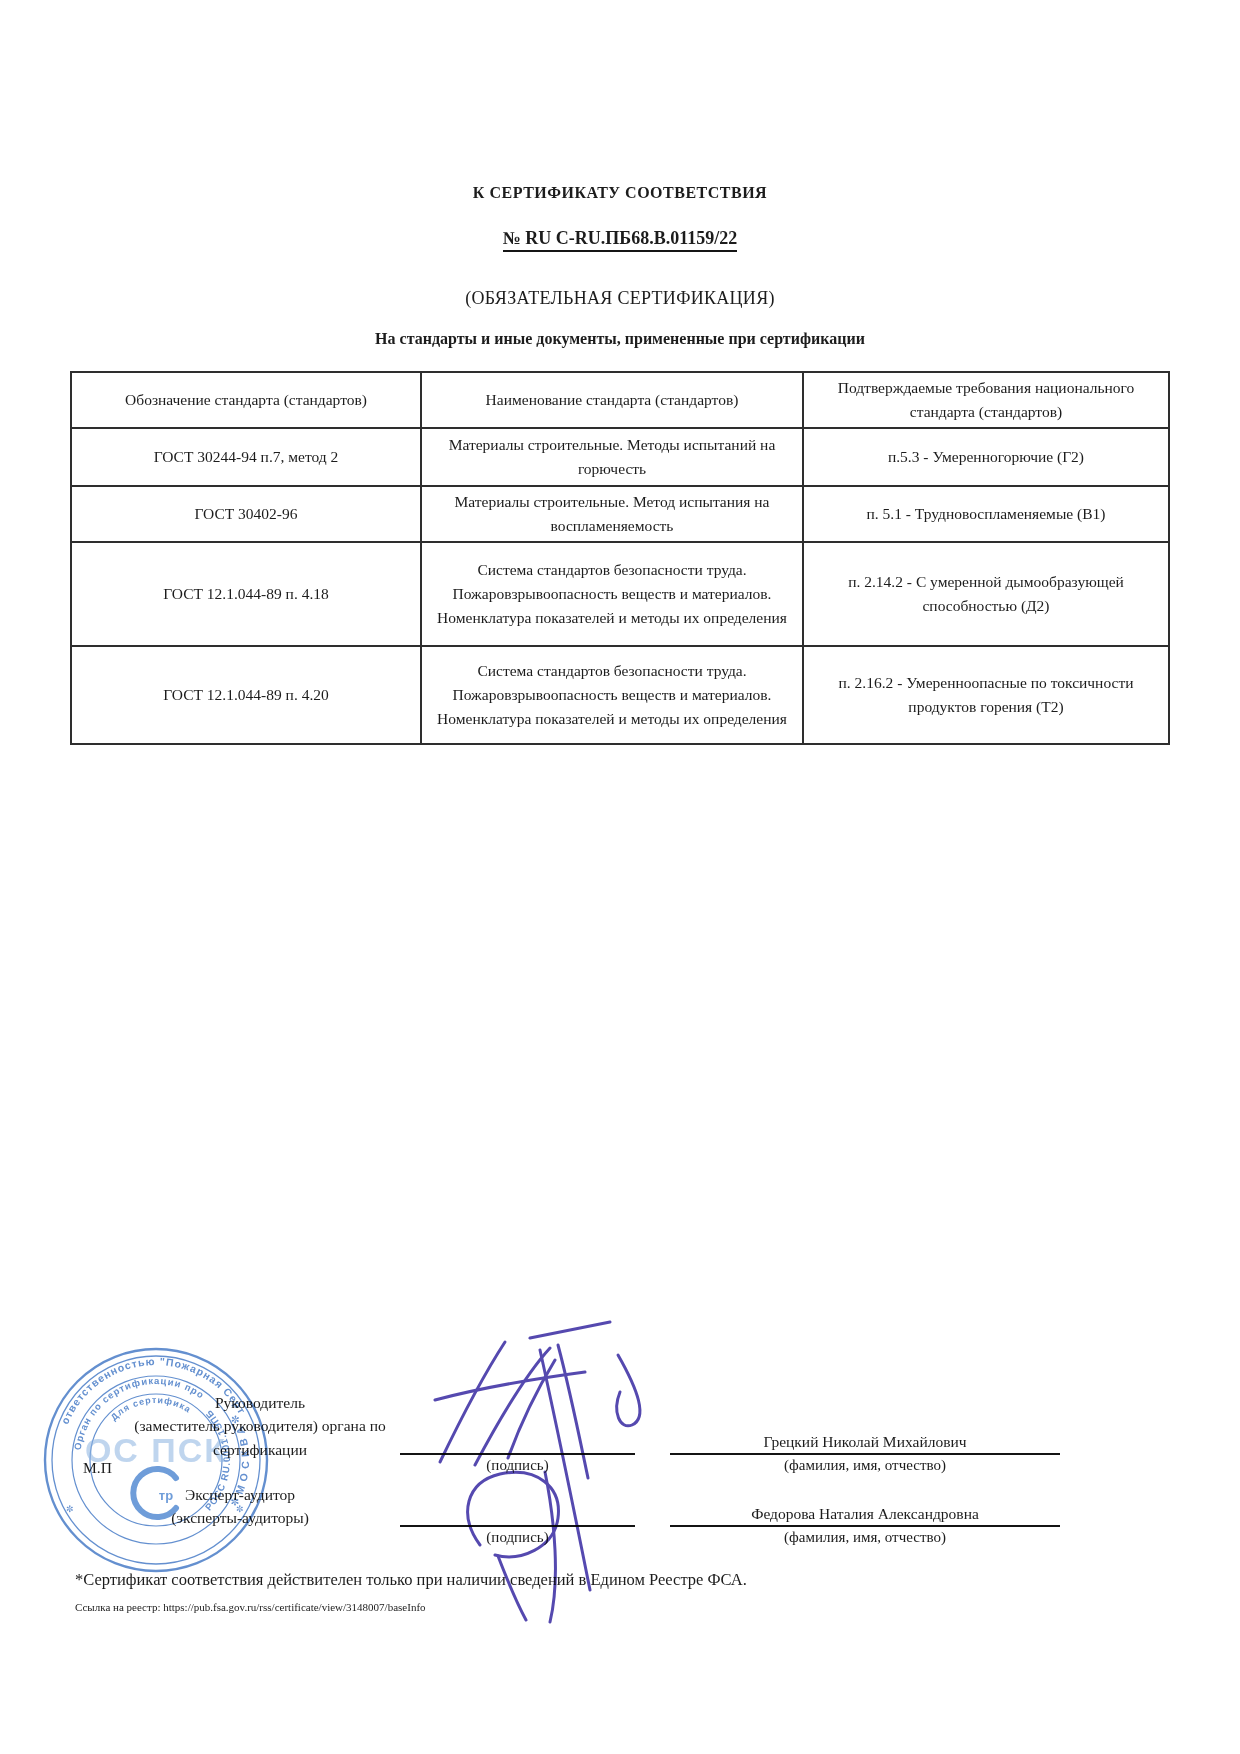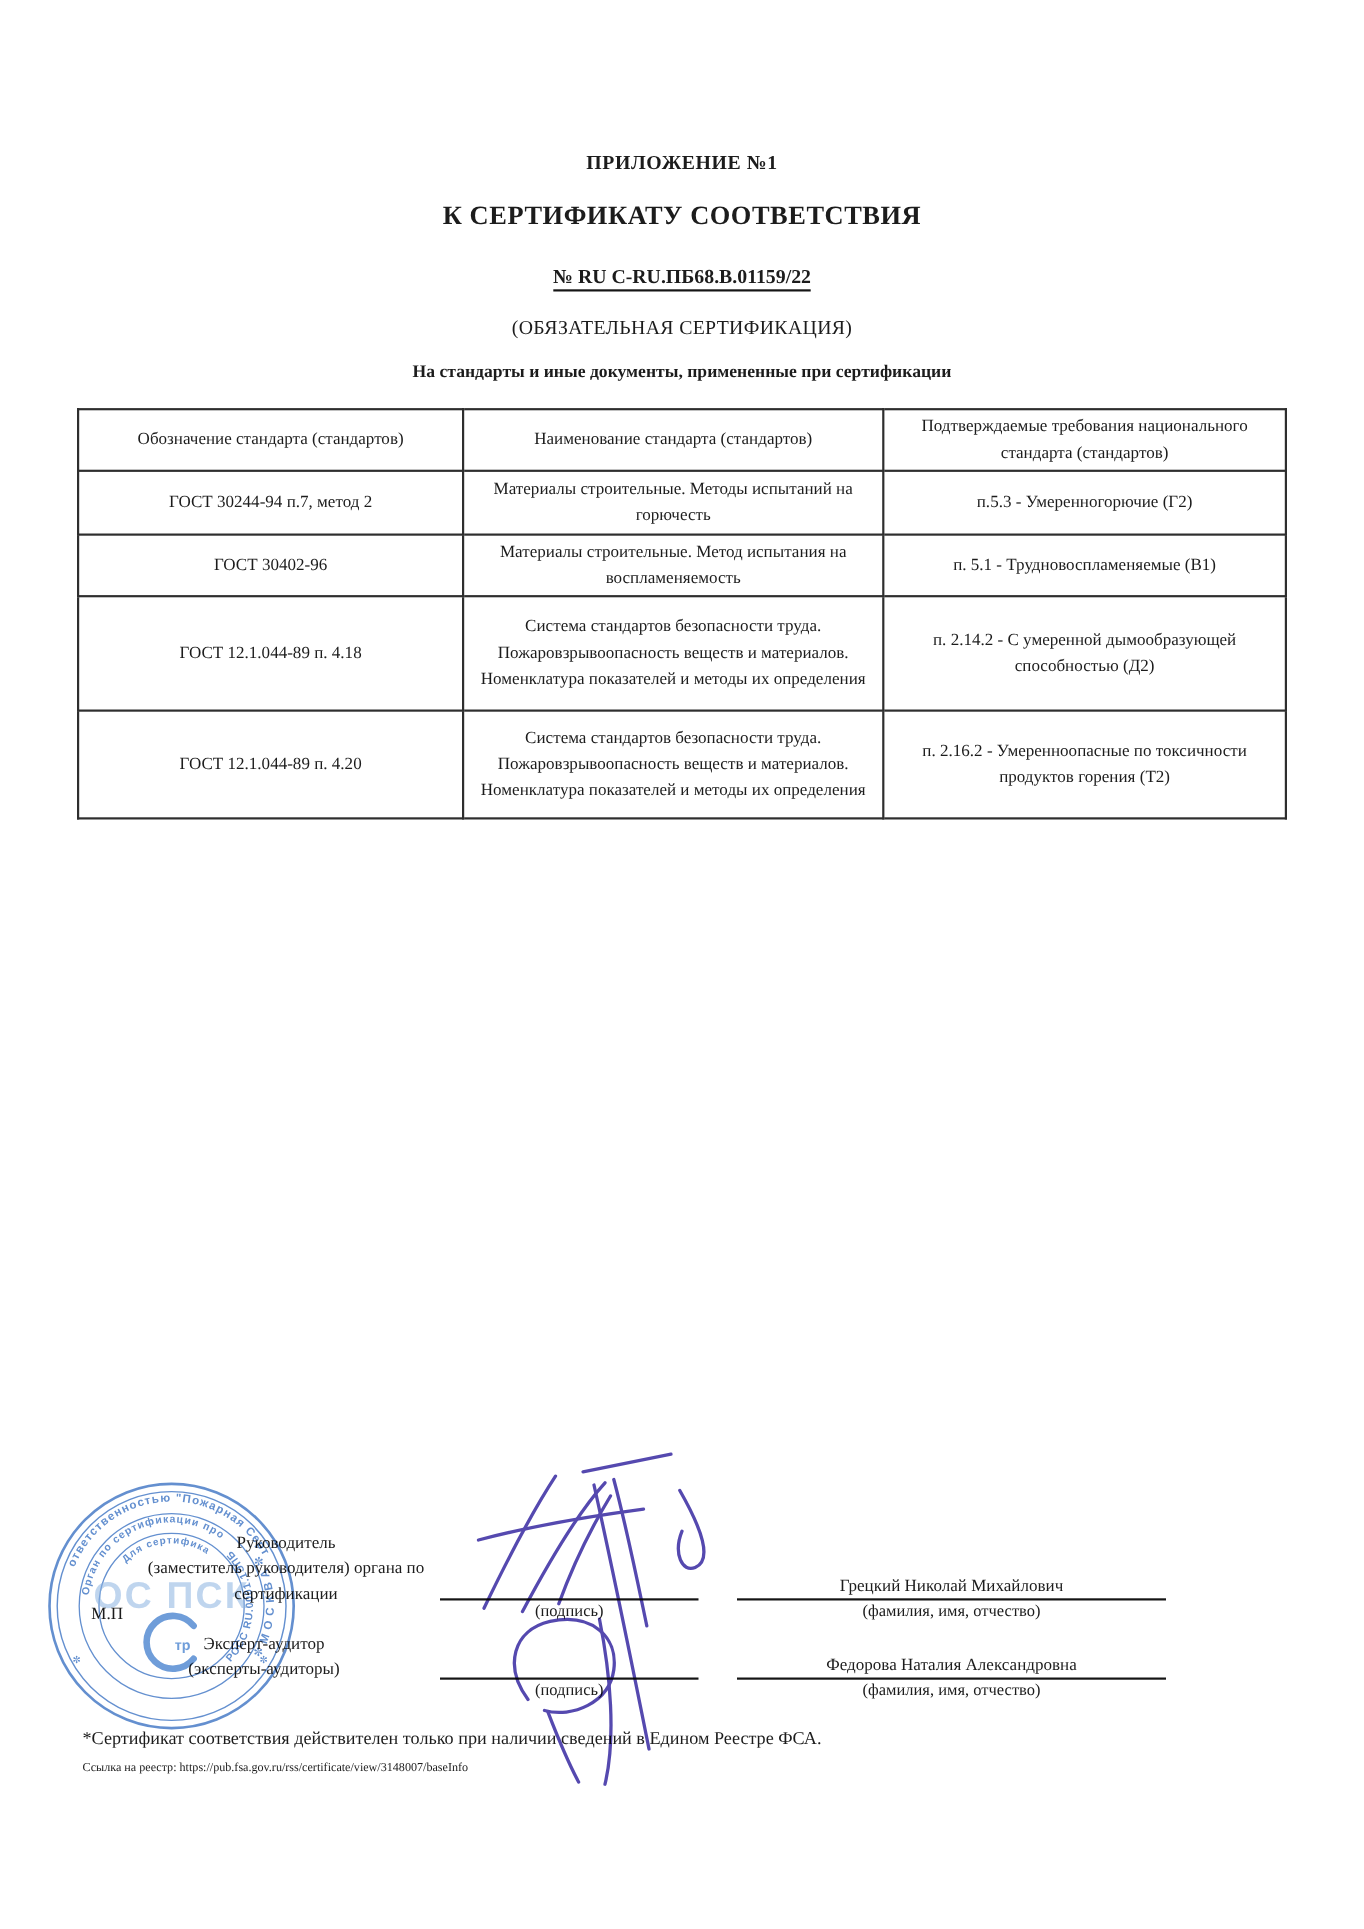--- a/index.html
+++ b/index.html
@@ -3,22 +3,22 @@
 <meta charset="utf-8">
 <style>
   html,body{margin:0;padding:0;background:#888;}
   .page{
     position:relative;width:1240px;height:1754px;background:#ffffff;
     font-family:"Liberation Serif","DejaVu Serif",serif;color:#1c1c1c;
     margin:0 auto;overflow:hidden;
   }
   .center-line{position:absolute;left:0;width:100%;text-align:center;}
   .hdr-appendix{top:138px;font-size:18px;font-weight:bold;letter-spacing:.5px;}
-  .hdr-cert{top:184px;font-size:24px;font-weight:bold;letter-spacing:.5px;}
-  .hdr-number{top:228px;font-size:18px;font-weight:bold;margin-top:13px;}
+  .hdr-cert{top:184px;font-size:16px;font-weight:bold;letter-spacing:.5px;}
+  .hdr-number{top:228px;font-size:18px;font-weight:bold;}
   .hdr-number .num-underline{border-bottom:2px solid #151515;padding-bottom:2px;}
   .hdr-type{top:288px;font-size:18px;letter-spacing:.3px;}
   .hdr-subject{top:330px;font-size:16px;font-weight:bold;font-family:Liberation Serif, serif;}
   table.standards{
     position:absolute;left:70px;top:371px;width:1098px;
     border-collapse:collapse;table-layout:fixed;
   }
   table.standards th,table.standards td{
     border:2px solid #2e2e2e;text-align:center;vertical-align:middle;
     font-weight:normal;font-size:15.5px;line-height:1.55;padding:3px 14px;
@@ -38,21 +38,20 @@
     opacity:.88;mix-blend-mode:multiply;pointer-events:none;}
   .sig-ink{position:absolute;left:380px;top:1260px;width:460px;height:390px;
     pointer-events:none;mix-blend-mode:multiply;}
   .stamp-sans{font-family:"Liberation Sans","DejaVu Sans",sans-serif;}
 </style>
 </head>
 <body>
 
 <div class="page">
 
-  <div class="center-line hdr-appendix">ПРИЛОЖЕНИЕ №1</div>
   <div class="center-line hdr-cert">К СЕРТИФИКАТУ СООТВЕТСТВИЯ</div>
   <div class="center-line hdr-number"><span class="num-underline"><span>№ </span><span>RU C-RU.ПБ68.В.01159/22</span></span></div>
   <div class="center-line hdr-type">(ОБЯЗАТЕЛЬНАЯ СЕРТИФИКАЦИЯ)</div>
   <div class="center-line hdr-subject">На стандарты и иные документы, примененные при сертификации</div>
 
   <table class="standards">
     <colgroup>
         <col style="width:350px">
         <col style="width:382px">
         <col style="width:366px">

